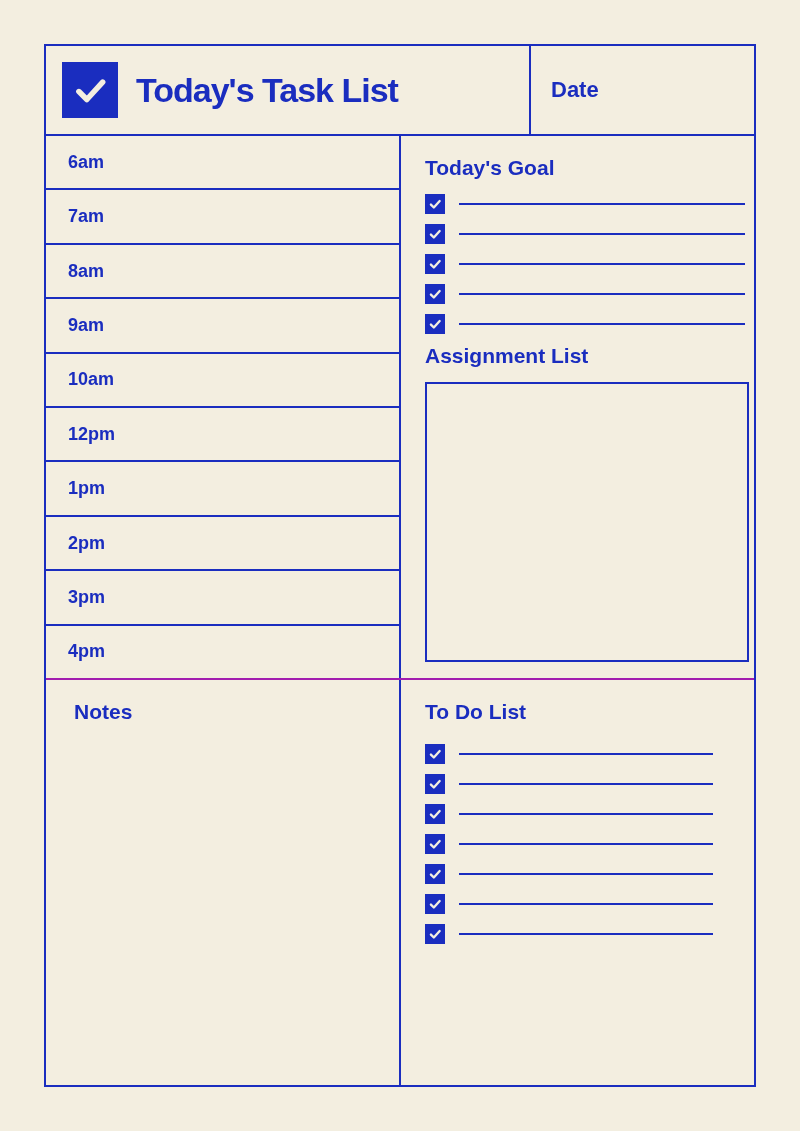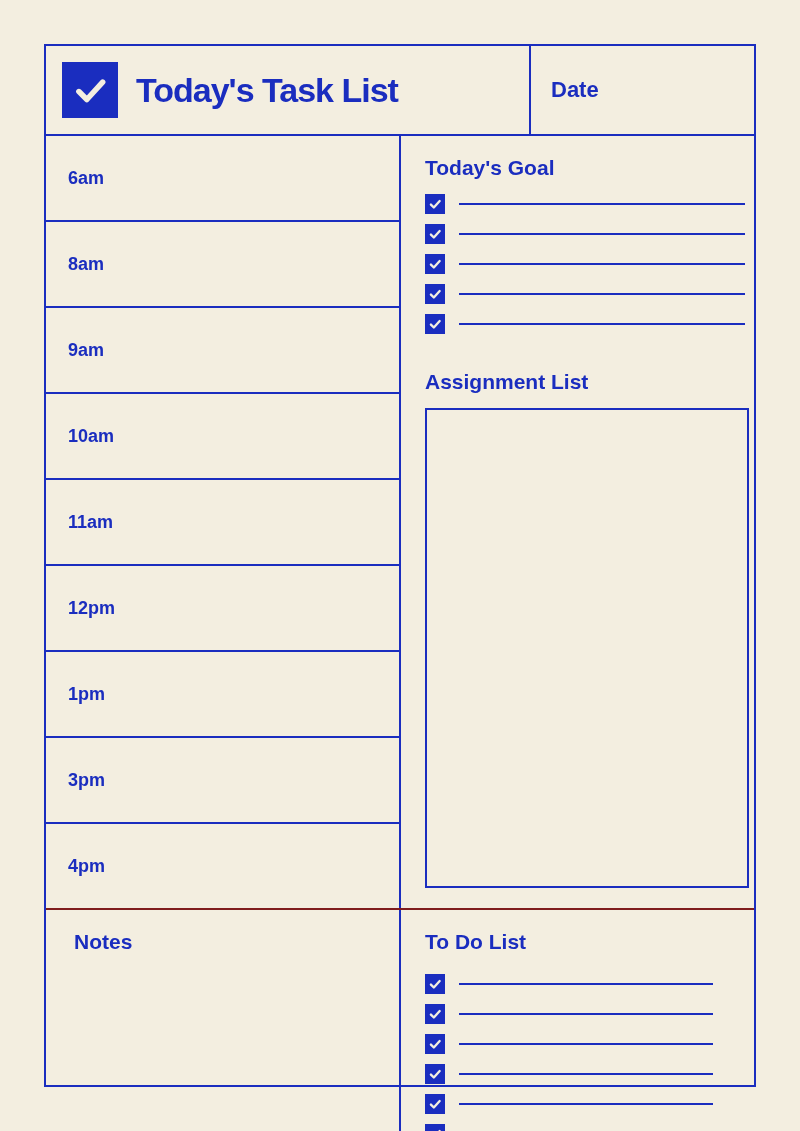--- a/index.html
+++ b/index.html
@@ -61,22 +61,22 @@
     align-items: center;
     padding: 17px 20px;
     font-size: 22px;
     font-weight: 700;
   }
 
   
   .middle {
     display: flex;
     flex: 0 0 auto;
-    height: 774px;
-    border-bottom: 2px solid #7f1d1d;
+    height: 544px;
+    border-bottom: 2px solid #a21caf;
   }
   .schedule {
     width: 355px;
     border-right: 2px solid #1a2dbf;
     display: flex;
     flex-direction: column;
   }
   .schedule-row {
     flex: 1;
     border-bottom: 2px solid #1a2dbf;
@@ -115,21 +115,20 @@
     justify-content: center;
     flex-shrink: 0;
   }
   .line {
     flex: 1;
     height: 2px;
     background: #1a2dbf;
     margin-right: 4px;
   }
   .assignment-title {
-    margin-top: 26px;
     margin-bottom: 14px;
   }
   .assignment-box {
     border: 2px solid #1a2dbf;
     flex: 1;
     min-height: 280px;
   }
 
   
   .bottom {
@@ -163,26 +162,27 @@
           </svg>
         </div>
         <div class="title-text">Today's Task List</div>
       </div>
       <div class="date-cell">Date</div>
     </div>
 
     <div class="middle">
       <div class="schedule" id="schedule">
           <div class="schedule-row">6am</div>
+          <div class="schedule-row">7am</div>
           <div class="schedule-row">8am</div>
           <div class="schedule-row">9am</div>
           <div class="schedule-row">10am</div>
-          <div class="schedule-row">11am</div>
           <div class="schedule-row">12pm</div>
           <div class="schedule-row">1pm</div>
+          <div class="schedule-row">2pm</div>
           <div class="schedule-row">3pm</div>
           <div class="schedule-row">4pm</div>
         </div>
       <div class="right-panel">
         <div class="section-title">Today's Goal</div>
         <div id="goals-list">
             <div class="check-line">
               <div class="small-check">
                 <svg width="14" height="14" viewBox="0 0 24 24" fill="none" stroke="#f3eee0" stroke-width="4" stroke-linecap="round" stroke-linejoin="round">
                   <polyline points="5 13 10 18 20 7"></polyline>

